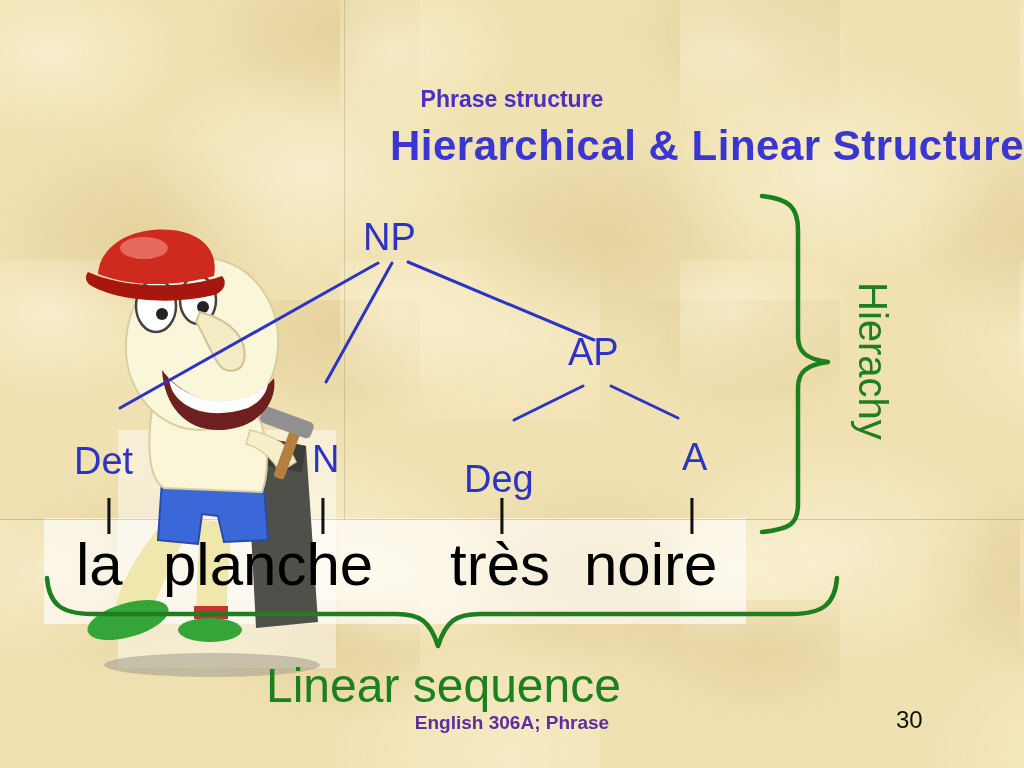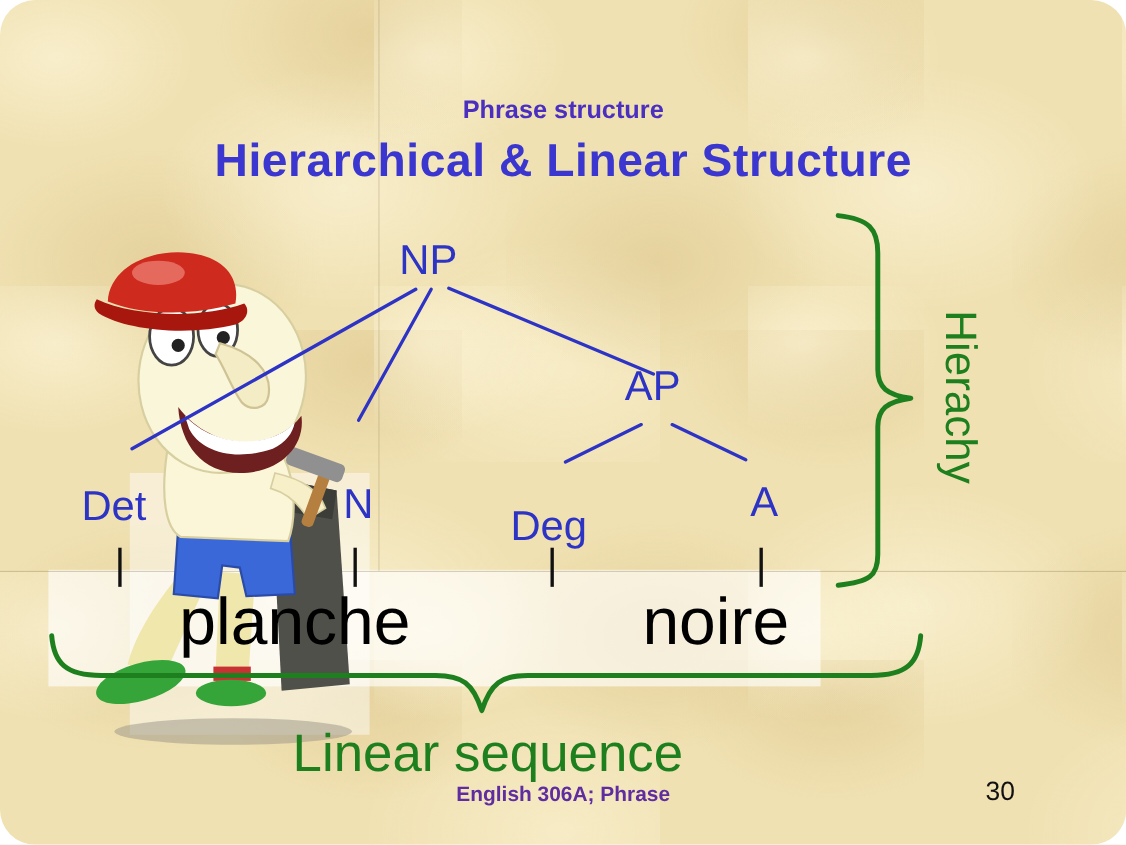--- a/index.html
+++ b/index.html
@@ -12,39 +12,38 @@
     position:relative;width:1024px;height:768px;overflow:hidden;
     background-color:#f0e1b2;
     background-image:
       radial-gradient(ellipse 180px 120px at 15% 20%, rgba(255,249,224,0.55), rgba(255,249,224,0) 70%),
       radial-gradient(ellipse 200px 140px at 80% 10%, rgba(213,186,124,0.40), rgba(213,186,124,0) 70%),
       radial-gradient(ellipse 240px 160px at 60% 45%, rgba(255,250,228,0.50), rgba(255,250,228,0) 70%),
       radial-gradient(ellipse 220px 150px at 30% 70%, rgba(208,181,118,0.35), rgba(208,181,118,0) 70%),
       radial-gradient(ellipse 260px 170px at 85% 80%, rgba(255,248,222,0.45), rgba(255,248,222,0) 70%);
     background-size:340px 260px,420px 300px,520px 380px,460px 340px,600px 420px;
     background-repeat:repeat;
-    border-radius:32px;
   }
   .abs{position:absolute;}
   .band{
     left:44px;top:518px;width:702px;height:106px;
     background:rgba(255,255,255,0.62);
   }
   .cartoon-bg{
     left:118px;top:430px;width:218px;height:238px;
     background:rgba(255,255,255,0.45);
   }
   .gridline-h{left:0;top:519px;width:1024px;height:1px;background:rgba(128,112,72,0.30);}
   .gridline-v{left:344px;top:0;width:1px;height:519px;background:rgba(128,112,72,0.25);}
   .kicker{
     left:0;right:0;top:86px;text-align:center;
     font-size:23px;font-weight:bold;color:#4b2fc0;
   }
   .title{
-    left:0;right:0;top:122px;text-align:center;
+    left:0;right:0;top:122px;text-align:right;
     font-size:42px;font-weight:bold;color:#3a36cf;letter-spacing:0.5px;
   }
   .node{font-size:38px;color:#2d33c4;z-index:5;}
   .np{left:363px;top:216px;}
   .ap{left:568px;top:331px;}
   .det{left:74px;top:440px;}
   .n{left:312px;top:438px;}
   .deg{left:464px;top:438px;margin-top:20px;}
   .a{left:682px;top:436px;}
   .bar{font-size:38px;color:#111;z-index:5;}
@@ -140,21 +139,23 @@
   <div class="abs node det">Det</div>
   <div class="abs node n">N</div>
   <div class="abs node deg">Deg</div>
   <div class="abs node a">A</div>
 
   <div class="abs bar b1">|</div>
   <div class="abs bar b2">|</div>
   <div class="abs bar b3">|</div>
   <div class="abs bar b4">|</div>
 
+  <div class="abs word w1">la</div>
   <div class="abs word w2">planche</div>
+  <div class="abs word w3">très</div>
   <div class="abs word w4">noire</div>
 
   <div class="abs hier">Hierachy</div>
   <div class="abs linear">Linear sequence</div>
 
   <div class="abs footer">English 306A; Phrase</div>
   <div class="abs pageno">30</div>
 
 </div>
 

